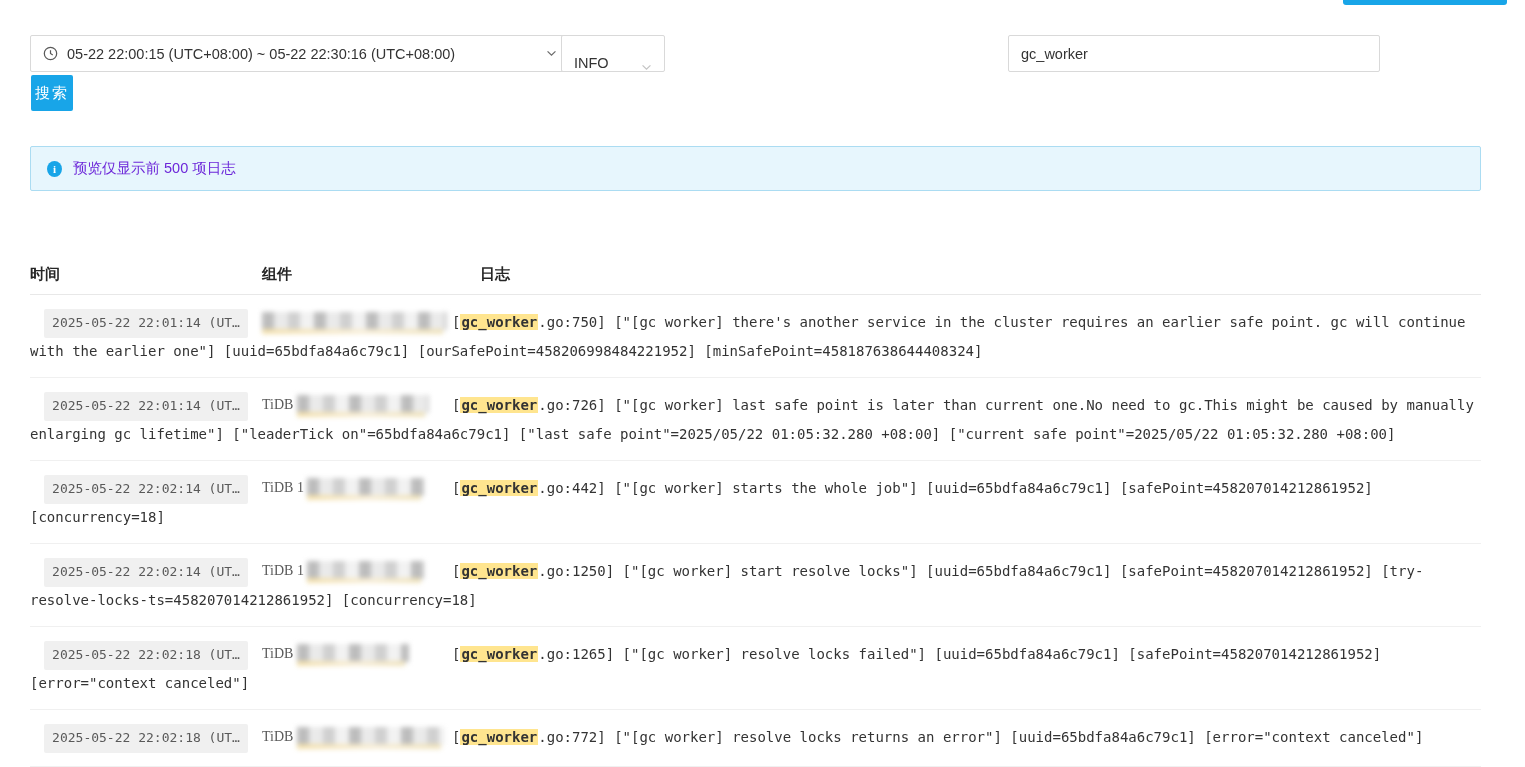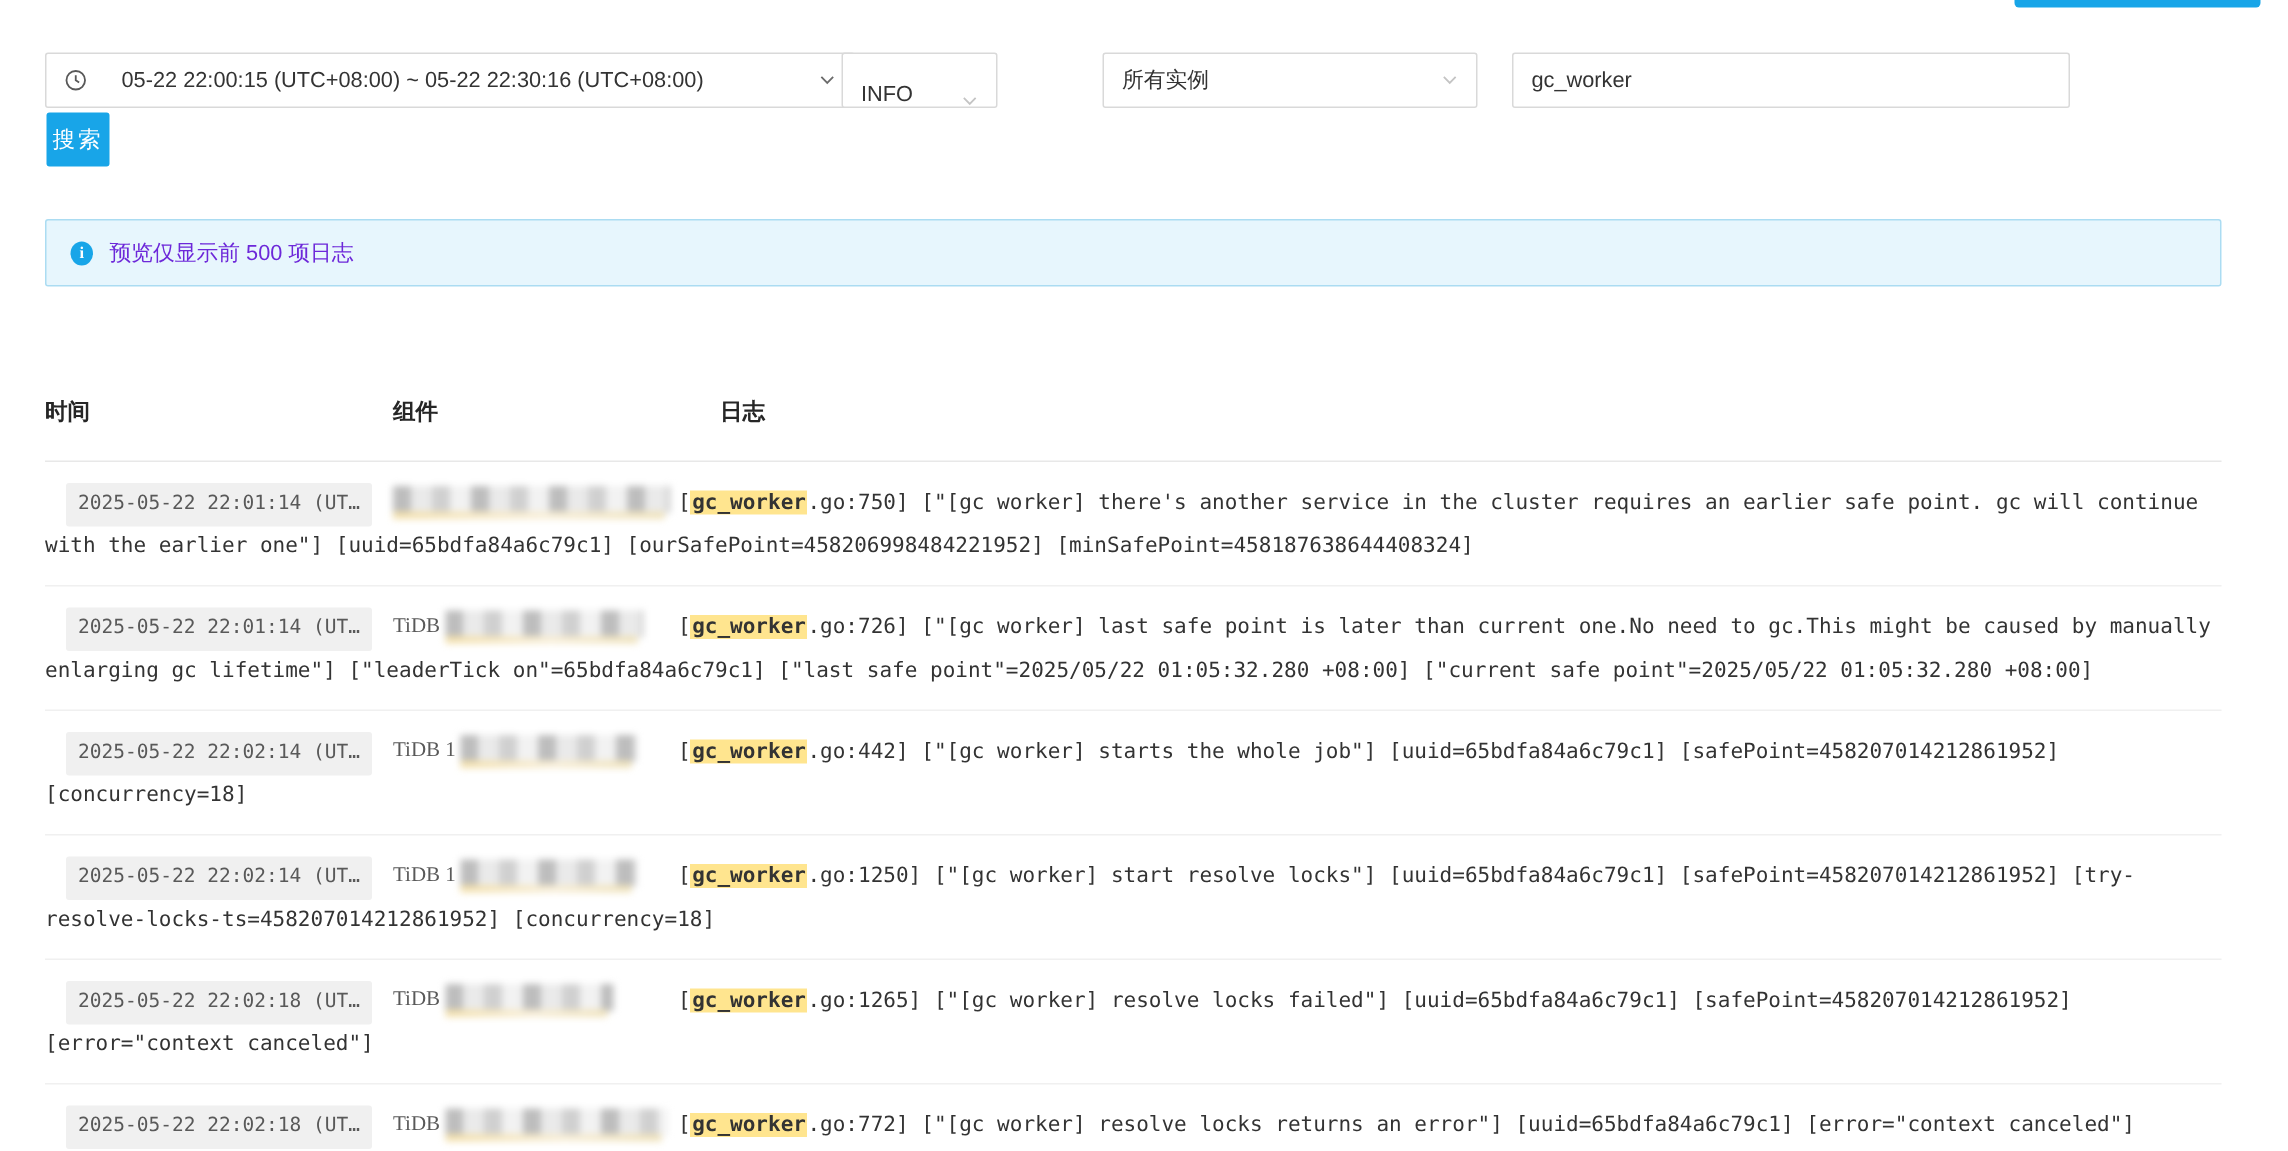--- a/index.html
+++ b/index.html
@@ -8,21 +8,21 @@
   .page { position:relative; width:1525px; height:767px; }
 
   
   .top-cut-btn { position:absolute; top:-30px; right:18px; width:164px; height:35px;
     background:#18a5e8; border-radius:3px; }
 
   
   .toolbar { position:absolute; top:35px; left:30px; right:30px; height:37px; }
   .ctrl { position:absolute; top:0; height:37px; background:#fff; border:1px solid #d9d9d9;
     border-radius:2px; display:flex; align-items:center; padding:0 12px; font-size:14.5px; color:#333; }
-  .ctrl-timerange { left:0; width:540px; gap:23px; }
+  .ctrl-timerange { left:0; width:540px; gap:9px; }
   .ctrl-level { left:531px; width:104px;align-items:flex-end; }
   .ctrl-instance { left:705px; width:250px; }
   .ctrl-keyword { left:978px; width:372px; }
   .ctrl-keyword input { border:none; outline:none; width:100%; font-size:14.5px; color:#333;
     font-family:"Liberation Sans", sans-serif; background:transparent; }
   .flex1 { flex:1; }
   .chev { width:11px; height:7px; flex:none; }
   .chev.dark  { stroke:#6b6b6b; }
   .chev.light { stroke:#c4c4c4; }
   .clock { width:15px; height:15px; flex:none; stroke:#595959; }
@@ -35,21 +35,21 @@
   .alert { position:absolute; top:146px; left:30px; width:1451px; height:45px;
     background:#e7f6fd; border:1px solid #abdcf2; border-radius:2px;
     display:flex; align-items:center; padding:0 16px; gap:11px; }
   .info-icon { width:15px; height:16px; border-radius:50%; background:#18a5e8; color:#fff;
     font-size:11px; font-weight:bold; display:flex; align-items:center; justify-content:center;
     font-family:"Liberation Serif", serif; flex:none; }
   .alert-text { font-size:14.5px; color:#6d28d9; }
 
   
   .logtable { position:absolute; top:265px; left:30px; width:1451px; }
-  .thead { font-size:15px; font-weight:bold; color:#262626; padding-bottom:23px;
+  .thead { font-size:15px; font-weight:bold; color:#262626; padding-bottom:10px;
     border-bottom:1px solid #e8e8e8; }
   .col-time { display:inline-block; width:232px; }
   .col-comp { display:inline-block; width:190px; }
   .col-log  { display:inline-block; padding-left:28px; }
 
   .log-row { padding:14px 0 13px 0; border-bottom:1px solid #f0f0f0;
     font-family:"DejaVu Sans Mono", monospace; font-size:14px; line-height:26px; color:#333; }
   .cell-time { display:inline-block; width:232px; vertical-align:top;text-align:center; }
   .ts-tag { display:inline-block; background:#f0f0f0; color:#595959; font-size:13px;
     padding:1px 8px 2px 8px; border-radius:2px; white-space:nowrap; }
@@ -82,26 +82,20 @@
         </svg>
     </div>
 
     <div class="ctrl ctrl-level">
       <span class="flex1">INFO</span>
       <svg class="chev light" viewBox="0 0 12 8" fill="none" stroke-width="1.4">
           <path d="M1.5 1.5 6 6l4.5-4.5"></path>
         </svg>
     </div>
 
-    <div class="ctrl ctrl-instance">
-      <span class="flex1">所有实例</span>
-      <svg class="chev light" viewBox="0 0 12 8" fill="none" stroke-width="1.4">
-          <path d="M1.5 1.5 6 6l4.5-4.5"></path>
-        </svg>
-    </div>
 
     <div class="ctrl ctrl-keyword">
       <input type="text" value="gc_worker" style="">
     </div>
   </div>
 
   <button class="search-btn">搜索</button>
 
   <div class="alert">
     <span class="info-icon">i</span>

